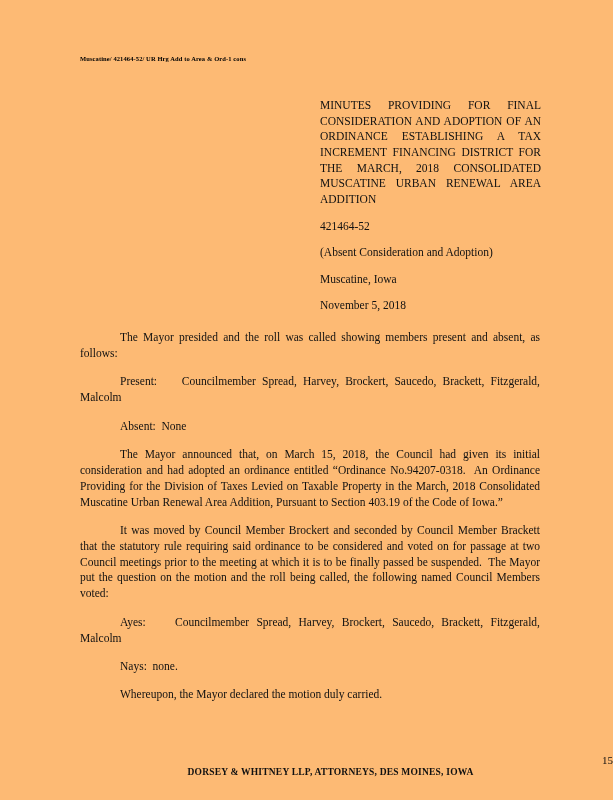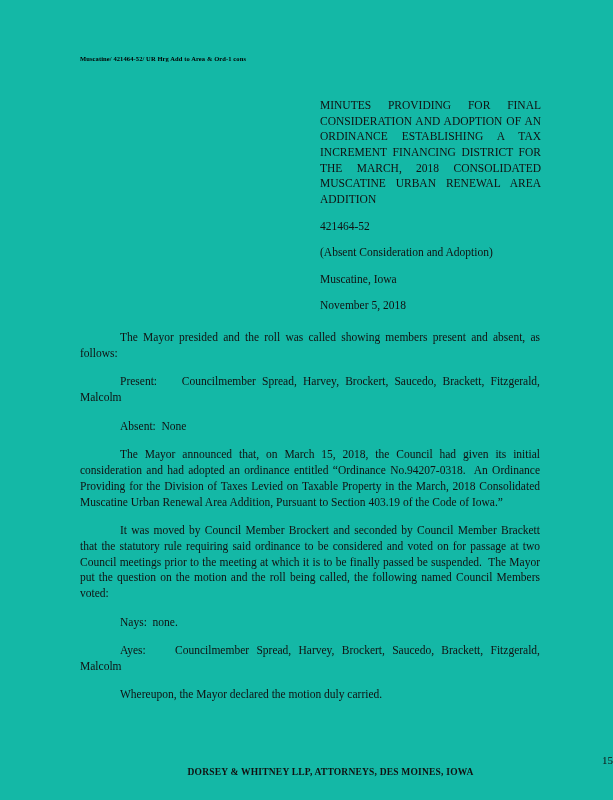--- a/index.html
+++ b/index.html
@@ -5,21 +5,21 @@
   html, body {
     margin: 0;
     padding: 0;
     background: #e8e8e8;
   }
   .page {
     position: relative;
     width: 613px;
     height: 800px;
     margin: 0 auto;
-    background: #14b8a6;
+    background: #fdba74;
     box-sizing: border-box;
     padding: 55px 73px 0 80px;
     font-family: "Liberation Serif", serif;
     color: #111;
     overflow: hidden;
   }
   .header-ref {
     font-size: 6.5px;
     font-weight: bold;
     letter-spacing: 0.1px;
@@ -90,22 +90,22 @@
       <p>November 5, 2018</p>
     </div>
   </div>
 
   <div class="body-text">
     <p>The Mayor presided and the roll was called showing members present and absent, as follows:</p>
     <p>Present:&nbsp;&nbsp;&nbsp;&nbsp;Councilmember Spread, Harvey, Brockert, Saucedo, Brackett, Fitzgerald, Malcolm</p>
     <p>Absent:&nbsp;&nbsp;None</p>
     <p>The Mayor announced that, on March 15, 2018, the Council had given its initial consideration and had adopted an ordinance entitled “Ordinance No.94207-0318.&nbsp; An Ordinance Providing for the Division of Taxes Levied on Taxable Property in the March, 2018 Consolidated Muscatine Urban Renewal Area Addition, Pursuant to Section 403.19 of the Code of Iowa.”</p>
     <p>It was moved by Council Member Brockert and seconded by Council Member Brackett that the statutory rule requiring said ordinance to be considered and voted on for passage at two Council meetings prior to the meeting at which it is to be finally passed be suspended.&nbsp; The Mayor put the question on the motion and the roll being called, the following named Council Members voted:</p>
+    <p>Ayes:&nbsp;&nbsp;&nbsp;&nbsp;Councilmember Spread, Harvey, Brockert, Saucedo, Brackett, Fitzgerald, Malcolm</p>
     <p>Nays:&nbsp;&nbsp;none.</p>
-    <p>Ayes:&nbsp;&nbsp;&nbsp;&nbsp;Councilmember Spread, Harvey, Brockert, Saucedo, Brackett, Fitzgerald, Malcolm</p>
     <p>Whereupon, the Mayor declared the motion duly carried.</p>
   </div>
 
   <div class="footer">
     <div class="page-number">15</div>
     <div class="firm-line">DORSEY &amp; WHITNEY LLP, ATTORNEYS, DES MOINES, IOWA</div>
   </div>
 
 </div>
 

